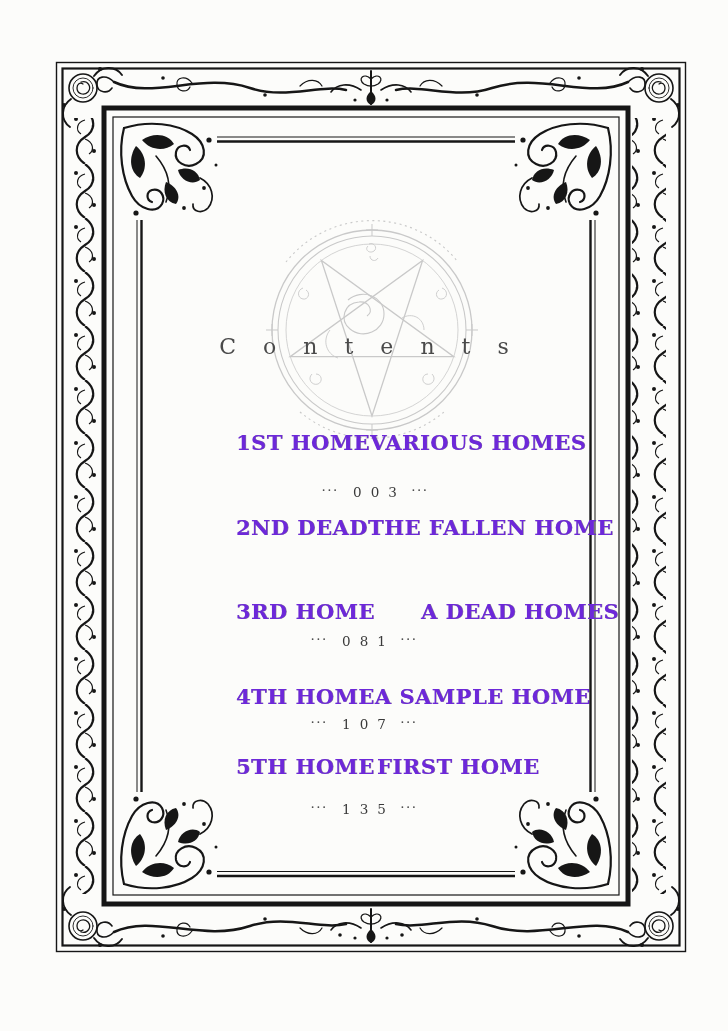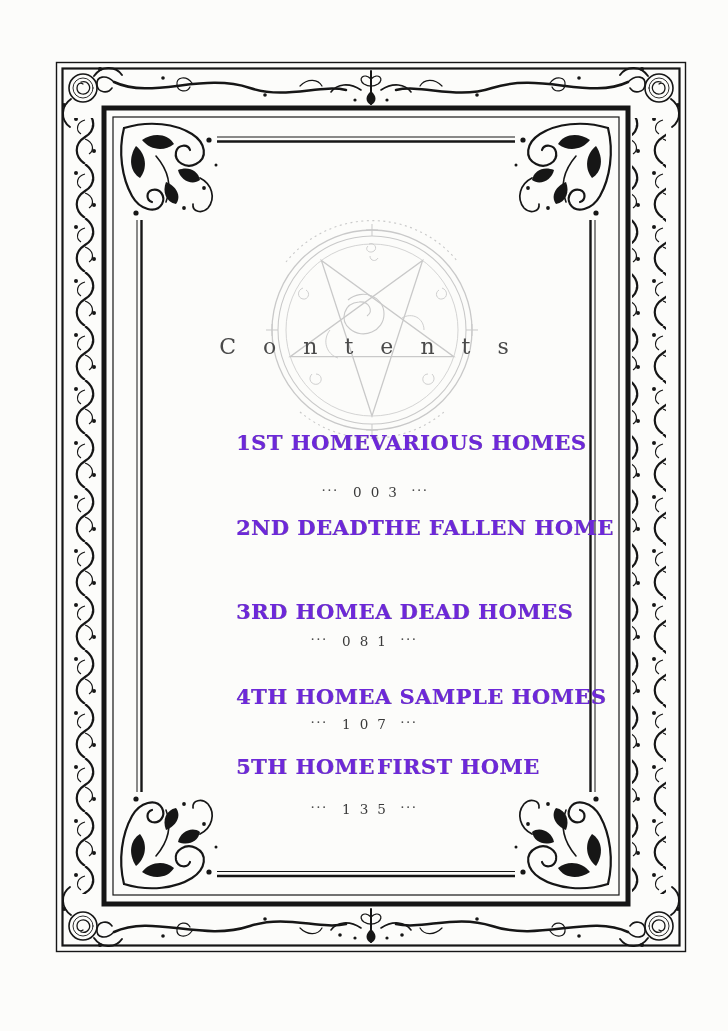--- a/index.html
+++ b/index.html
@@ -23,21 +23,21 @@
   }
   .toc-row .chapter{flex:0 0 110px;text-align:left;}
   .toc-row .ctitle{flex:1;text-align:center;}
   .page-row{
     position:absolute;left:0;width:100%;text-align:center;
     font-size:13.5px;color:#3a3a3a;font-weight:400;
   }
   .page-row .dots{letter-spacing:1.5px;position:relative;top:-2px;color:#4a4a4a;}
   .page-row .num{letter-spacing:9px;margin-left:10px;margin-right:1px;}
   .page-row .dots.right{margin-left:0px;}
-  .r1{top:430px;}.r2{top:515px;}.r3{top:599px;}.r4{top:684px;}.r5{top:754px;}
+  .r1{top:430px;}.r2{top:515px;}.r3{top:599px;gap:46px;}.r4{top:684px;}.r5{top:754px;}
   .p1{top:484px;padding-left:11px;}.p2{top:549px;}.p3{top:633px;}.p4{top:716px;}.p5{top:801px;}
 </style>
 </head>
 <body>
 
 <div class="page">
 
   <svg class="frame-svg" width="728" height="1031" viewBox="0 0 728 1031">
     <defs>
 
@@ -192,21 +192,21 @@
       <span class="ctitle">A DEAD HOMES</span>
     </div>
     <div class="page-row p3">
       <span class="dots">···</span>
       <span class="num">081</span>
       <span class="dots right">···</span>
     </div>
 
     <div class="toc-row r4">
       <span class="chapter">4TH HOME</span>
-      <span class="ctitle">A SAMPLE HOMES</span>
+      <span class="ctitle">A SAMPLE HOME</span>
     </div>
     <div class="page-row p4">
       <span class="dots">···</span>
       <span class="num">107</span>
       <span class="dots right">···</span>
     </div>
 
     <div class="toc-row r5">
       <span class="chapter">5TH HOME</span>
       <span class="ctitle">FIRST HOME</span>

